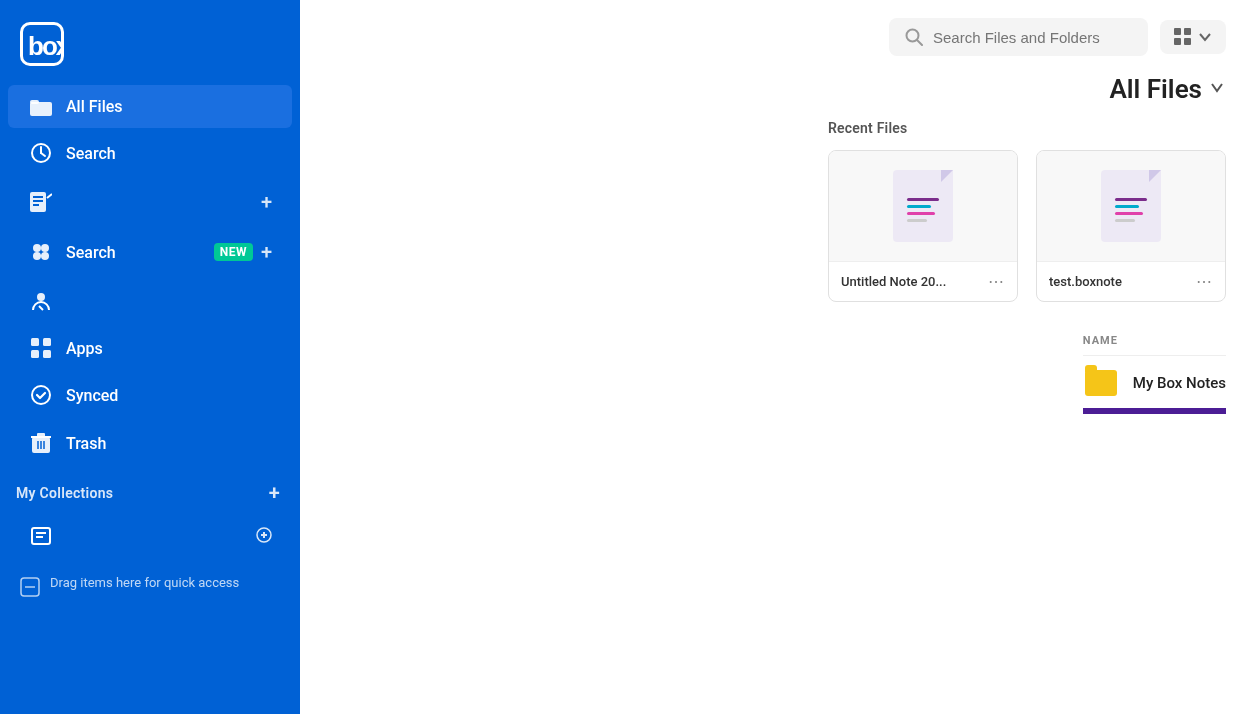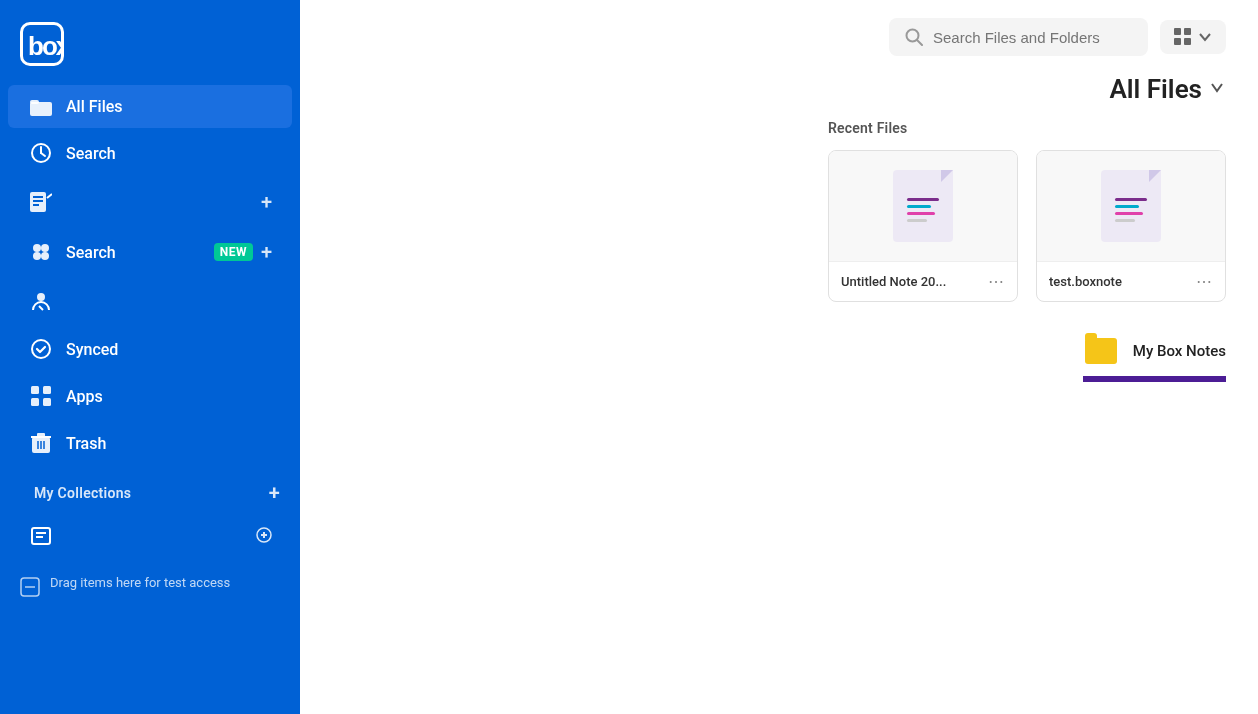--- a/index.html
+++ b/index.html
@@ -32,21 +32,21 @@
     }
     .nav-item.active { background: #1a6fe0; }
     .nav-item .nav-icon { width: 26px; margin-right: 12px; display: flex; align-items: center; justify-content: center; flex-shrink: 0; }
     .nav-item .nav-label { flex: 1; }
     .nav-item .nav-add { margin-left: auto; opacity: 0.85; font-size: 20px; }
     .nav-badge {
       background: #00c896; color: #fff; font-size: 12px; font-weight: 700; border-radius: 4px; padding: 2px 6px; margin-left: 8px; letter-spacing: 0.5px;
     }
 
     .sidebar-section-header {
-      display: flex; align-items: center; padding: 14px 20px 6px 34px; font-size: 14px; font-weight: 600; color: rgba(255,255,255,0.85); letter-spacing: 0.3px;
+      display: flex; align-items: center; padding: 14px 20px 6px 16px; font-size: 14px; font-weight: 600; color: rgba(255,255,255,0.85); letter-spacing: 0.3px;
     }
     .sidebar-section-header .nav-add { margin-left: auto; font-size: 20px; cursor: pointer; }
 
     .drag-hint {
       display: flex; align-items: flex-start; padding: 14px 20px; color: rgba(255,255,255,0.75); font-size: 13px; gap: 10px;
     }
     .drag-hint-icon { font-size: 20px; margin-top: 2px; flex-shrink: 0; }
 
     
     #main {
@@ -214,38 +214,38 @@
       <svg width="22" height="22" viewBox="0 0 22 22">
           <circle cx="11" cy="7" r="4" fill="white" opacity="0.9"></circle>
           <path d="M3 20c0-4.4 3.6-8 8-8s8 3.6 8 8" stroke="white" stroke-width="2" fill="none"></path>
           <line x1="9" y1="16" x2="13" y2="20" stroke="white" stroke-width="2"></line>
         </svg>
     </span>
   </div>
 
   <div class="nav-item">
     <span class="nav-icon">
-      <svg width="22" height="22" viewBox="0 0 22 22">
-          <circle cx="11" cy="11" r="9" stroke="white" stroke-width="2" fill="none"></circle>
-          <path d="M7 11l3 3 5-5" stroke="white" stroke-width="2.2" fill="none" stroke-linecap="round" stroke-linejoin="round"></path>
-        </svg>
-    </span>
-    <span class="nav-label">Synced</span>
-  </div>
-
-  <div class="nav-item">
-    <span class="nav-icon">
       <svg width="20" height="20" viewBox="0 0 20 20">
           <rect x="0" y="0" width="8" height="8" rx="1.5" fill="white" opacity="0.9"></rect>
           <rect x="12" y="0" width="8" height="8" rx="1.5" fill="white" opacity="0.9"></rect>
           <rect x="0" y="12" width="8" height="8" rx="1.5" fill="white" opacity="0.9"></rect>
           <rect x="12" y="12" width="8" height="8" rx="1.5" fill="white" opacity="0.9"></rect>
         </svg>
     </span>
     <span class="nav-label">Apps</span>
+  </div>
+
+  <div class="nav-item">
+    <span class="nav-icon">
+      <svg width="22" height="22" viewBox="0 0 22 22">
+          <circle cx="11" cy="11" r="9" stroke="white" stroke-width="2" fill="none"></circle>
+          <path d="M7 11l3 3 5-5" stroke="white" stroke-width="2.2" fill="none" stroke-linecap="round" stroke-linejoin="round"></path>
+        </svg>
+    </span>
+    <span class="nav-label">Synced</span>
   </div>
 
   <div class="nav-item">
     <span class="nav-icon">
       <svg width="20" height="22" viewBox="0 0 20 22">
           <rect x="1" y="5" width="18" height="16" rx="2" fill="white" opacity="0.9"></rect>
           <line x1="0" y1="5" x2="20" y2="5" stroke="white" stroke-width="2"></line>
           <rect x="6" y="1" width="8" height="4" rx="1" fill="white" opacity="0.9"></rect>
           <line x1="7" y1="9" x2="7" y2="17" stroke="#0061d5" stroke-width="1.5"></line>
           <line x1="10" y1="9" x2="10" y2="17" stroke="#0061d5" stroke-width="1.5"></line>
@@ -277,21 +277,21 @@
     </span>
   </div>
 
   <div class="drag-hint">
     <span class="drag-hint-icon">
       <svg width="20" height="20" viewBox="0 0 20 20">
           <rect x="1" y="1" width="18" height="18" rx="3" stroke="rgba(255,255,255,0.7)" stroke-width="1.5" fill="none"></rect>
           <line x1="5" y1="10" x2="15" y2="10" stroke="rgba(255,255,255,0.7)" stroke-width="1.5"></line>
         </svg>
     </span>
-    <span>Drag items here for test access</span>
+    <span>Drag items here for quick access</span>
   </div>
 </div>
 
 <div id="main">
 
   <div id="top-bar">
     <div class="search-bar">
       <svg width="18" height="18" viewBox="0 0 18 18">
           <circle cx="7.5" cy="7.5" r="6" stroke="#999" stroke-width="2" fill="none"></circle>
           <line x1="12" y1="12" x2="17" y2="17" stroke="#999" stroke-width="2" stroke-linecap="round"></line>
@@ -355,20 +355,23 @@
         <div class="file-card-footer">
           <span class="file-card-name">test.boxnote</span>
           <span class="file-card-menu">⋯</span>
         </div>
       </div>
 
     </div>
   </div>
 
   <div id="file-list-section">
+    <div class="file-list-header">
+      <span>NAME</span>
+    </div>
     <div class="file-list-row">
       <div class="folder-icon-wrap">
         <div class="folder-icon"></div>
       </div>
       <span class="file-list-name">My Box Notes</span>
     </div>
   </div>
 </div>
 
 </body></html>

